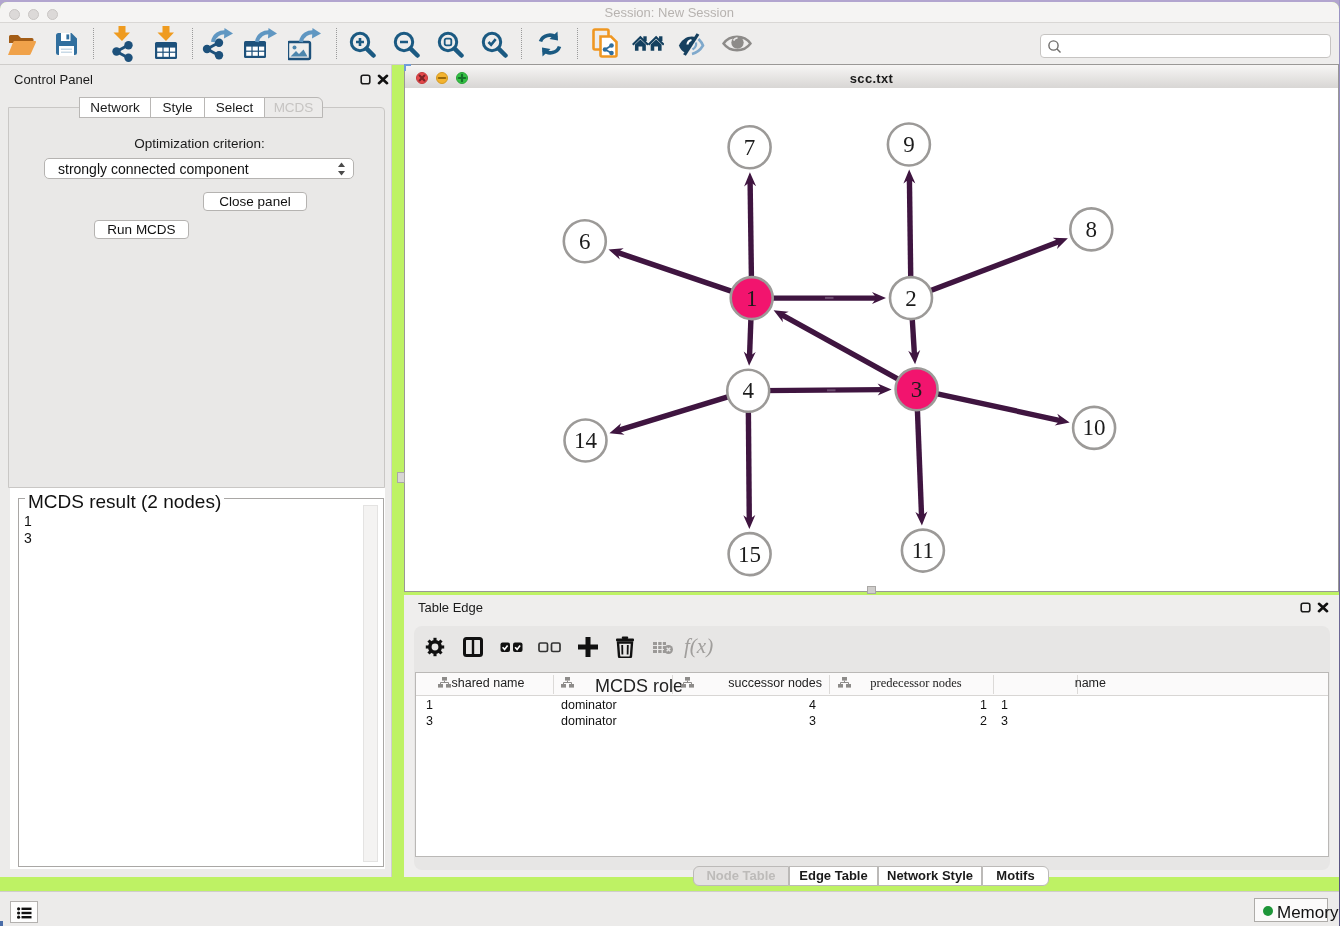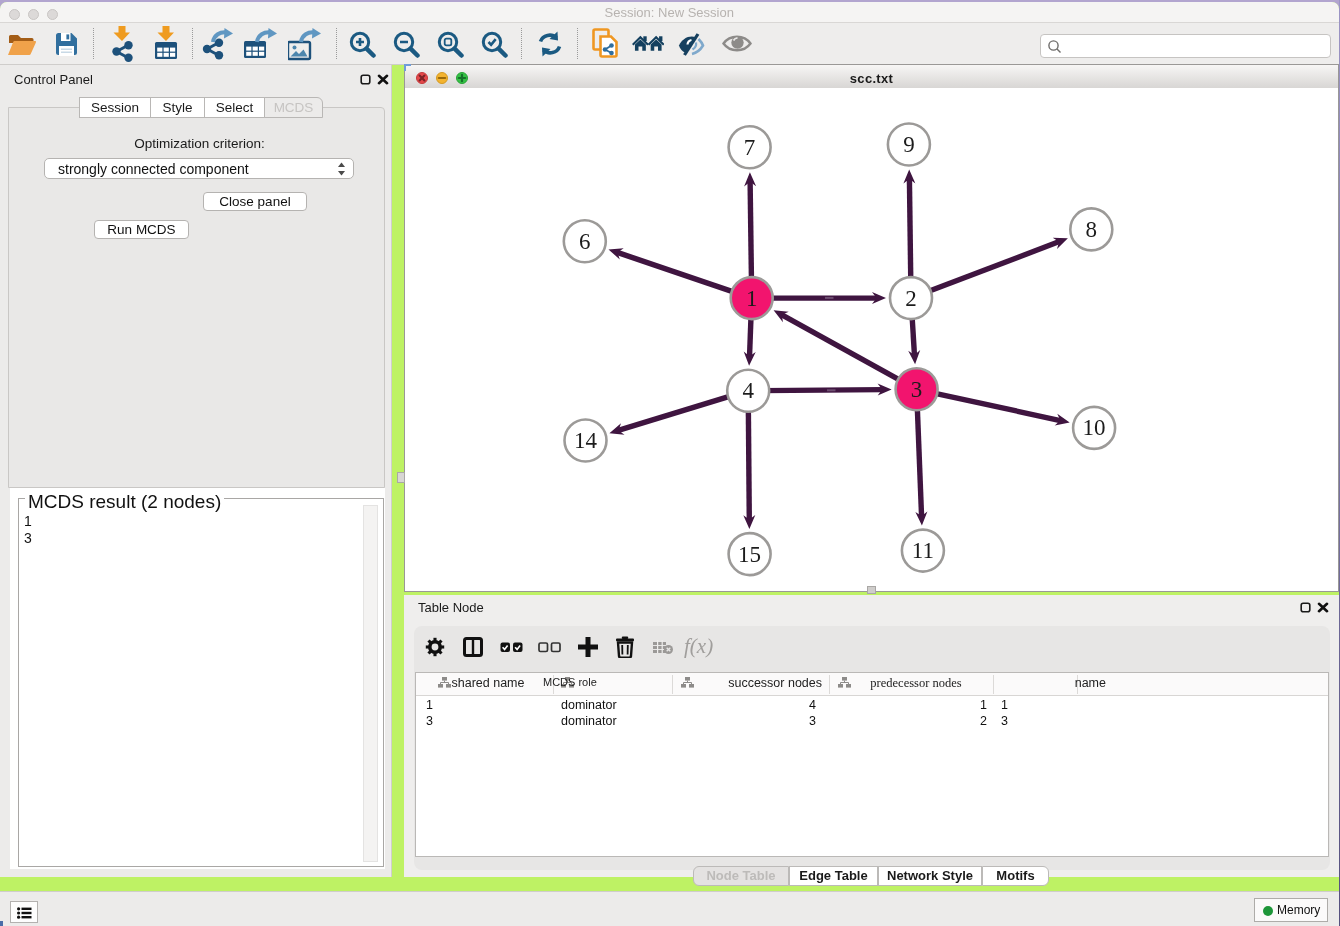--- a/index.html
+++ b/index.html
@@ -221,21 +221,21 @@
     <svg class="abs" style="left:360px;top:9px" width="11" height="11" viewBox="0 0 11 11">
           <rect x="1.2" y="1.2" width="8.6" height="8.6" rx="2" fill="none" stroke="#1a1a1a" stroke-width="1.6"></rect>
         </svg>
         <svg class="abs" style="left:377px;top:9px" width="12" height="11" viewBox="0 0 12 11">
           <g stroke="#111" stroke-width="2.6" stroke-linecap="round">
             <line x1="2" y1="1.8" x2="10" y2="9.2"></line>
             <line x1="10" y1="1.8" x2="2" y2="9.2"></line>
           </g>
         </svg>
     <div id="tabcontent"></div>
-    <div class="tab" style="left:79px;width:72px;">Session</div>
+    <div class="tab" style="left:79px;width:72px;">Network</div>
     <div class="tab" style="left:150px;width:55px;">Style</div>
     <div class="tab" style="left:204px;width:61px;">Select</div>
     <div class="tab" style="left:264px;width:59px;background:#ecebea;color:#c6c4c2;border-radius:0 6px 0 0;">MCDS</div>
     <div id="optlabel">Optimization criterion:</div>
     <div id="combo"><span style="padding-left:13px;">strongly connected component</span><svg style="position:absolute;right:7px;top:3px" width="9" height="14" viewBox="0 0 9 14">
             <path d="M4.5,0.5 L8,5 H1 Z" fill="#4a4a4a"></path>
             <path d="M4.5,13.5 L8,9 H1 Z" fill="#4a4a4a"></path>
           </svg></div>
     <div class="btn" style="left:94px;width:95px;margin-top:28px;">Run MCDS</div>
     <div class="btn" style="left:203px;width:104px;">Close panel</div>
@@ -329,21 +329,21 @@
             <text x="344.6" y="66.8" text-anchor="middle" font-family="Liberation Serif,serif" font-size="23" fill="#1c1c1c">7</text>
             <text x="686.3" y="148.9" text-anchor="middle" font-family="Liberation Serif,serif" font-size="23" fill="#1c1c1c">8</text>
             <text x="503.9" y="64.0" text-anchor="middle" font-family="Liberation Serif,serif" font-size="23" fill="#1c1c1c">9</text>
             <text x="689.1" y="347.4" text-anchor="middle" font-family="Liberation Serif,serif" font-size="23" fill="#1c1c1c">10</text>
             <text x="517.9" y="470.1" text-anchor="middle" font-family="Liberation Serif,serif" font-size="23" fill="#1c1c1c">11</text>
             <text x="180.5" y="360.0" text-anchor="middle" font-family="Liberation Serif,serif" font-size="23" fill="#1c1c1c">14</text>
             <text x="344.6" y="473.6" text-anchor="middle" font-family="Liberation Serif,serif" font-size="23" fill="#1c1c1c">15</text>
           </svg></div>
   </div>
   <div id="tpanel">
-    <div id="tp-title">Table Node</div>
+    <div id="tp-title">Table Edge</div>
     <svg class="abs" style="left:896px;top:7px" width="11" height="11" viewBox="0 0 11 11">
           <rect x="1.2" y="1.2" width="8.6" height="8.6" rx="2" fill="none" stroke="#1a1a1a" stroke-width="1.6"></rect>
         </svg>
         <svg class="abs" style="left:913px;top:7px" width="12" height="11" viewBox="0 0 12 11">
           <g stroke="#111" stroke-width="2.6" stroke-linecap="round">
             <line x1="2" y1="1.8" x2="10" y2="9.2"></line>
             <line x1="10" y1="1.8" x2="2" y2="9.2"></line>
           </g>
         </svg>
     <div id="tp-body">
@@ -431,21 +431,21 @@
             <svg class="abs" style="left:145px;top:4px" width="13" height="11" viewBox="0 0 13 11">
               <g fill="#8d8b89">
                 <rect x="4" y="0" width="5" height="3.6"></rect>
                 <rect x="0" y="7" width="5" height="3.6"></rect>
                 <rect x="8" y="7" width="5" height="3.6"></rect>
               </g>
               <g stroke="#8d8b89" stroke-width="1">
                 <path d="M6.5,3.6 V5.5 M2.5,7 V5.5 H10.5 V7" fill="none"></path>
               </g>
             </svg>
-            <div class="abs" style="left:127px;top:3px;width:140px;text-align:left;font-size:11px;color:#222;">MCDS role</div>
+            <div class="abs" style="left:127px;top:3px;width:140px;text-align:right;font-size:18px;color:#222;">MCDS role</div>
             <div class="abs" style="left:257px;top:2px;width:157px;height:19px;border-right:1px solid #dcdad8;box-sizing:border-box;"></div>
             <svg class="abs" style="left:265px;top:4px" width="13" height="11" viewBox="0 0 13 11">
               <g fill="#8d8b89">
                 <rect x="4" y="0" width="5" height="3.6"></rect>
                 <rect x="0" y="7" width="5" height="3.6"></rect>
                 <rect x="8" y="7" width="5" height="3.6"></rect>
               </g>
               <g stroke="#8d8b89" stroke-width="1">
                 <path d="M6.5,3.6 V5.5 M2.5,7 V5.5 H10.5 V7" fill="none"></path>
               </g>
@@ -492,17 +492,17 @@
               <circle cx="1.6" cy="6" r="1.6"></circle>
               <circle cx="1.6" cy="10.2" r="1.6"></circle>
               <rect x="4.5" y="0.6" width="10" height="2.4"></rect>
               <rect x="4.5" y="4.8" width="10" height="2.4"></rect>
               <rect x="4.5" y="9" width="10" height="2.4"></rect>
             </g>
           </svg>
         </div>
         <div class="abs" style="left:1254px;top:6px;width:74px;height:24px;background:#fbfafa;border:1px solid #aeaca9;box-sizing:border-box;">
           <div class="abs" style="left:8px;top:6.5px;width:10px;height:10px;border-radius:50%;background:#1e9639;"></div>
-          <div class="abs" style="left:22px;top:4px;font-size:12px;color:#111;">Memory</div>
+          <div class="abs" style="left:22px;top:4px;font-size:17px;color:#111;">Memory</div>
         </div>
       </div>
 </div>
 </div>
 
 </body></html>

